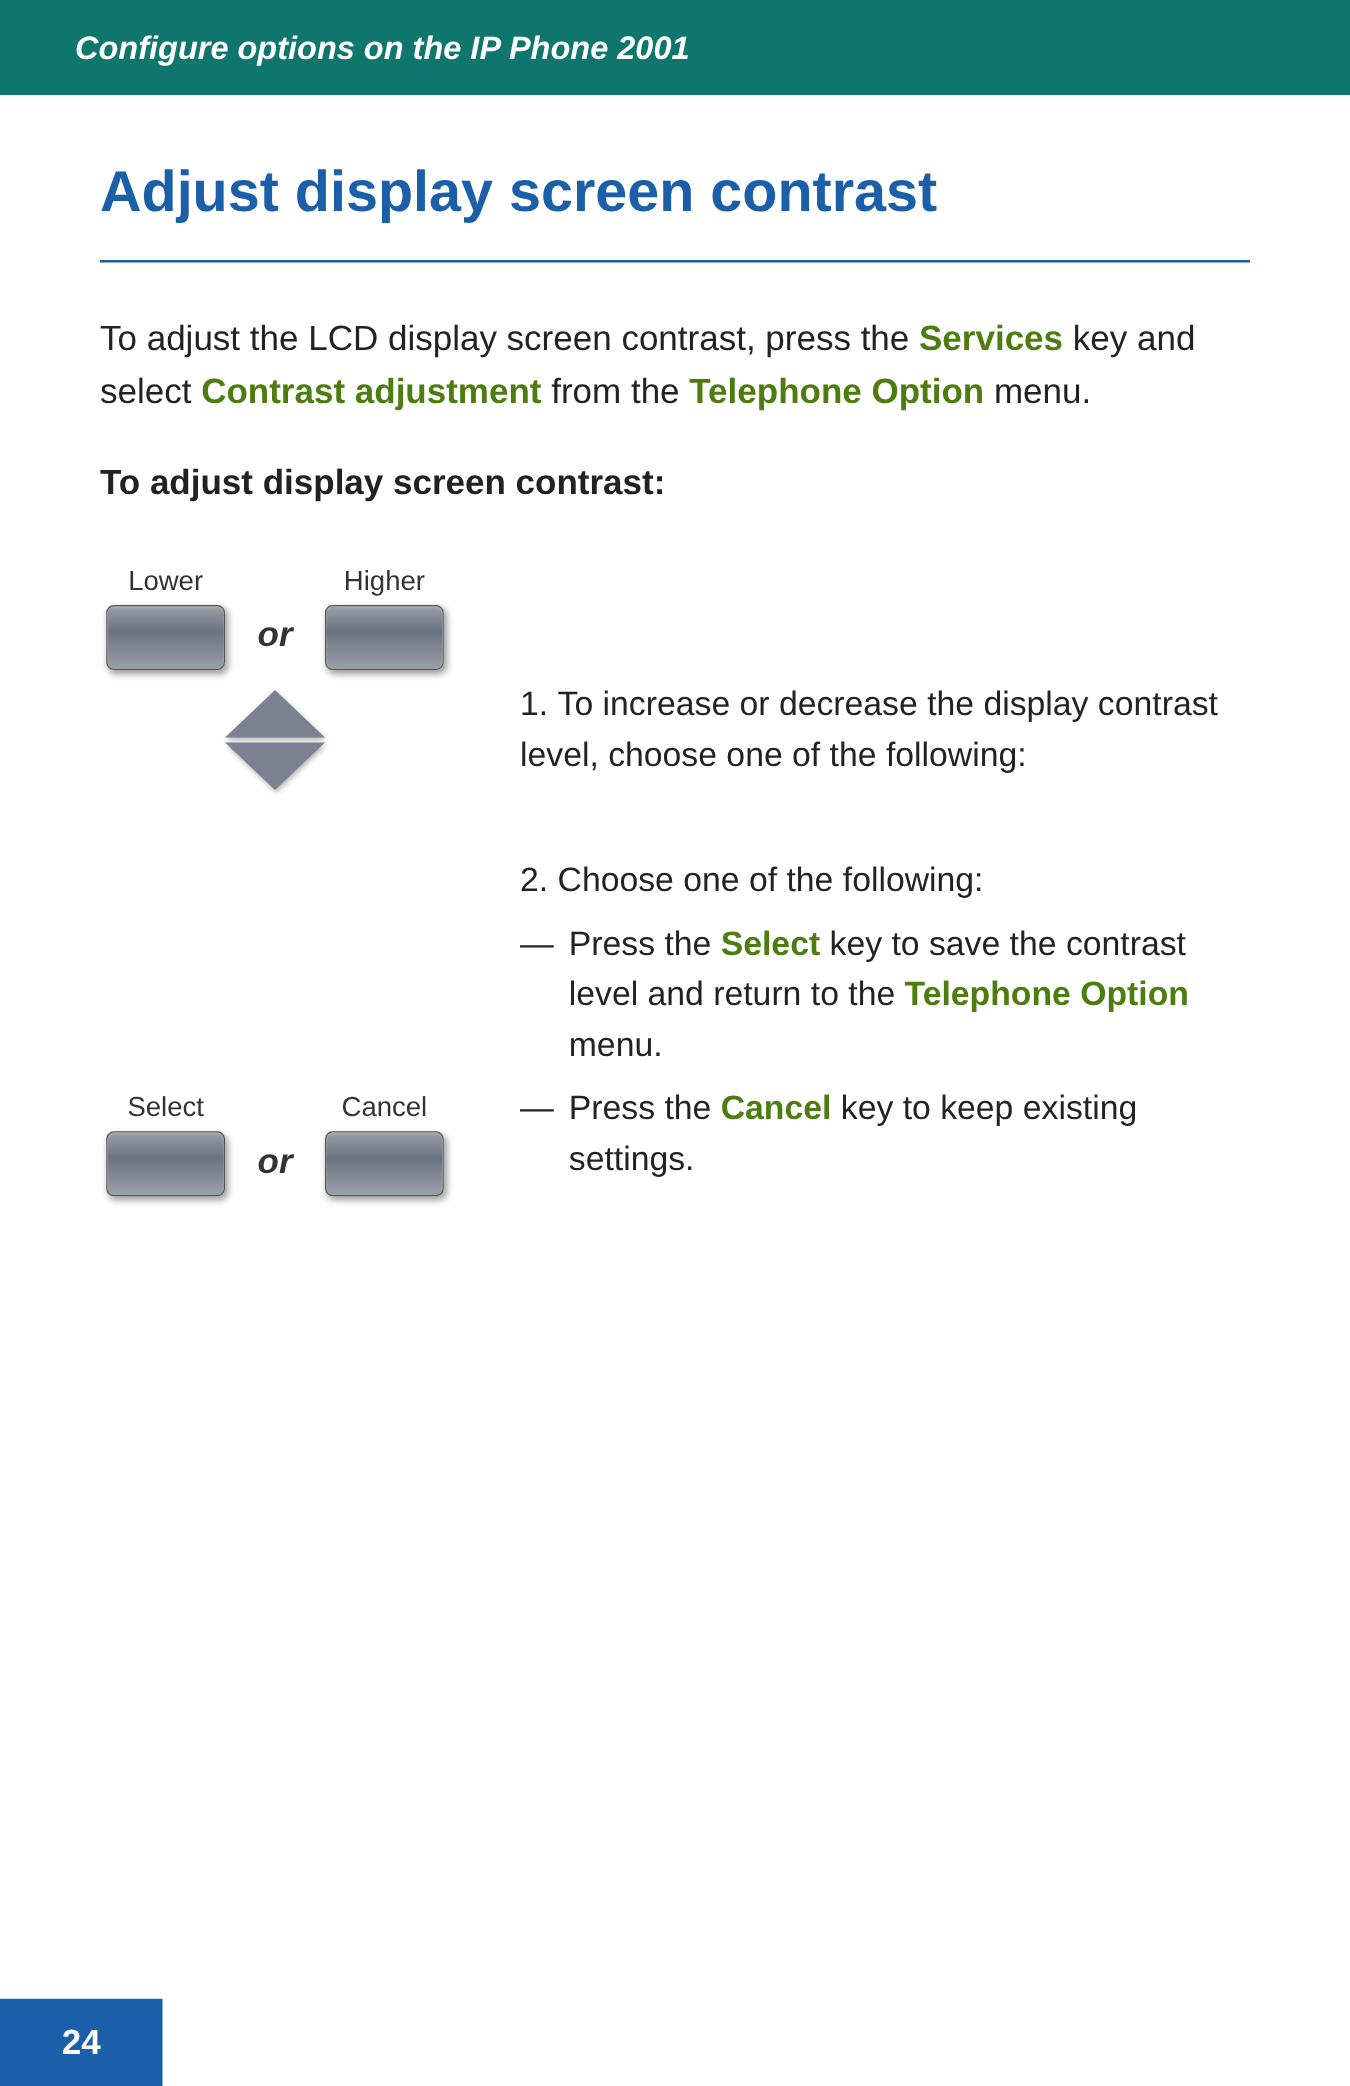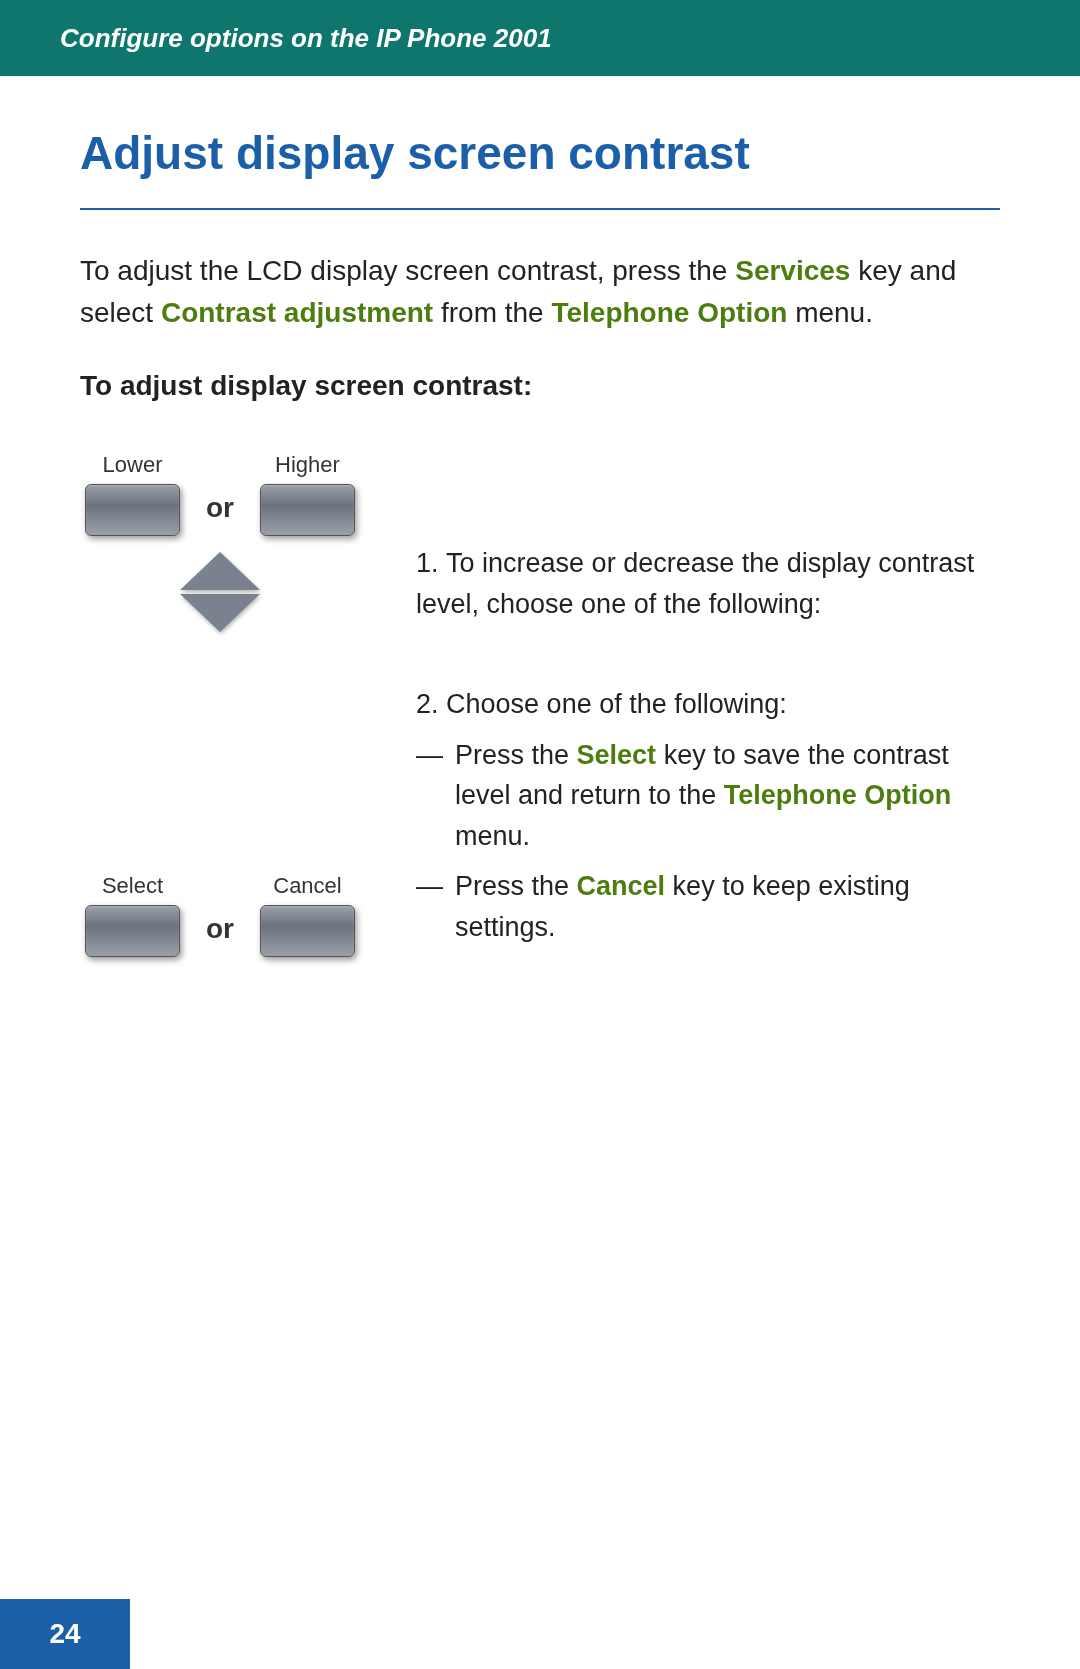--- a/index.html
+++ b/index.html
@@ -169,20 +169,21 @@
       width: 0;
       height: 0;
       border-left: 40px solid transparent;
       border-right: 40px solid transparent;
       border-top: 38px solid #7a8290;
       filter: drop-shadow(1px 2px 2px rgba(0,0,0,0.3));
     }
 
     .or-text {
       font-size: 28px;
+      font-style: italic;
       color: #333;
       font-weight: bold;
       margin: 0 8px;
       align-self: center;
       margin-top: 28px;
     }
 
     
     .footer {
       position: absolute;

